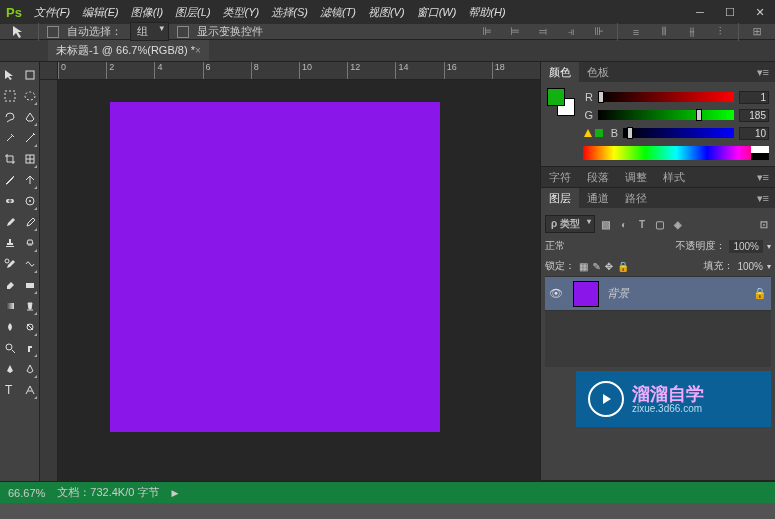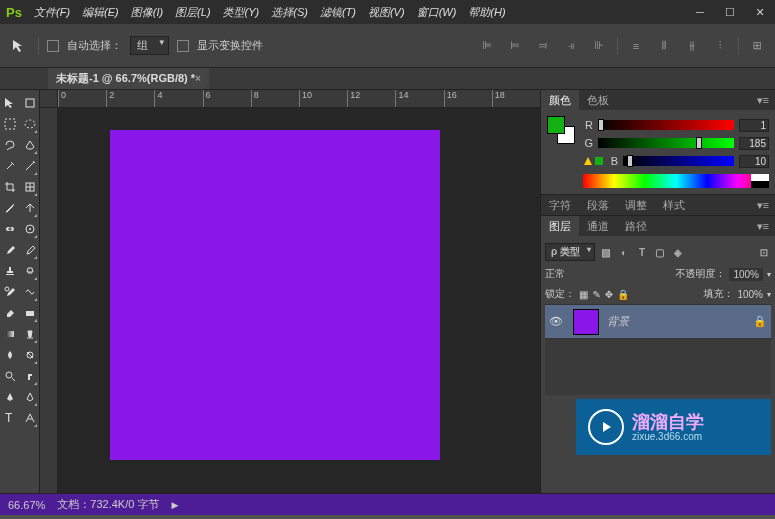--- a/index.html
+++ b/index.html
@@ -7,31 +7,31 @@
 
 
 .titlebar { background: #2d2d2d; height: 24px; display: flex; align-items: center; }
 .titlebar .logo { width: 28px; height: 24px; display: flex; align-items: center; justify-content: center; color: #84cc16; font-weight: bold; font-size: 13px; }
 .titlebar .menus { display: flex; }
 .titlebar .menus span { padding: 0 6px; color: #ddd; cursor: default; font-style: italic; }
 .titlebar .wincontrols { margin-left: auto; display: flex; }
 .titlebar .wincontrols div { width: 30px; height: 20px; display: flex; align-items: center; justify-content: center; color: #ccc; }
 
 
-.optionsbar { background: #424242; height: 44px; border-bottom: 1px solid #222; display: flex; align-items: center; padding: 0 8px; gap: 8px; }
+.optionsbar { background: #424242; height: 16px; border-bottom: 1px solid #222; display: flex; align-items: center; padding: 0 8px; gap: 8px; }
 .optionsbar .toolicon { width: 22px; height: 22px; display: flex; align-items: center; justify-content: center; }
 .optionsbar .sep { width: 1px; height: 18px; background: #555; }
 .optionsbar .chk { width: 12px; height: 12px; border: 1px solid #888; }
 .optionsbar .dd { background: #353535; border: 1px solid #222; padding: 1px 20px 1px 6px; position: relative; }
 .optionsbar .dd::after { content: "▾"; position: absolute; right: 4px; top: 0; font-size: 9px; }
 .optionsbar .iconbtn { width: 20px; height: 20px; display: flex; align-items: center; justify-content: center; color: #999; }
 
 
 .tabbar { background: #3a3a3a; height: 22px; display: flex; align-items: flex-end; padding-left: 48px; border-bottom: 1px solid #222; }
-.tabbar .tab { background: #454545; padding: 3px 8px; color: #ddd; display: flex; align-items: center; font-size: 11px; font-weight: bold; }
+.tabbar .tab { background: #454545; padding: 3px 8px; color: #ddd; display: flex; align-items: center; font-size: 11px; }
 .tabbar .tab .x { font-size: 10px; color: #999; }
 
 
 .main { display: flex; height: calc(519px - 24px - 32px - 22px - 22px); }
 
 
 .tools { width: 40px; background: #424242; display: flex; flex-direction: column; align-items: center; padding-top: 2px; gap: 0; border-right: 1px solid #222; }
 .tools .row { width: 40px; height: 21px; display: flex; align-items: center; justify-content: center; position: relative; }
 .tools .row.dual { justify-content: space-around; }
 .tools .row svg { flex-shrink: 0; }
@@ -86,21 +86,21 @@
 .layer-item .lock { color: #ccc; }
 .layer-empty { height: 56px; background: #3a3a3a; }
 
 
 .watermark { background: #0b6197; padding: 10px 12px; display: flex; align-items: center; gap: 8px; margin: 4px 0 0 auto; width: 195px; }
 .watermark .play { width: 36px; height: 36px; border: 2px solid #fff; border-radius: 50%; display: flex; align-items: center; justify-content: center; }
 .watermark .txt1 { font-size: 18px; color: #f0abfc; font-weight: bold; line-height: 1; }
 .watermark .txt2 { font-size: 10px; color: #b8dceb; }
 
 
-.statusbar { position: absolute; bottom: 4px; left: 0; right: 0; height: 22px; background: #4c1d95; border-top: 1px solid #222; display: flex; align-items: center; padding: 0 8px; gap: 12px; color: #ccc; font-size: 11px; }
+.statusbar { position: absolute; bottom: 16px; left: 0; right: 0; height: 22px; background: #15803d; border-top: 1px solid #222; display: flex; align-items: center; padding: 0 8px; gap: 12px; color: #ccc; font-size: 11px; }
 </style>
 </head>
 <body>
 
 <div class="titlebar">
   <div class="logo">Ps</div>
   <div class="menus">
     <span>文件(F)</span>
     <span>编辑(E)</span>
     <span>图像(I)</span>

